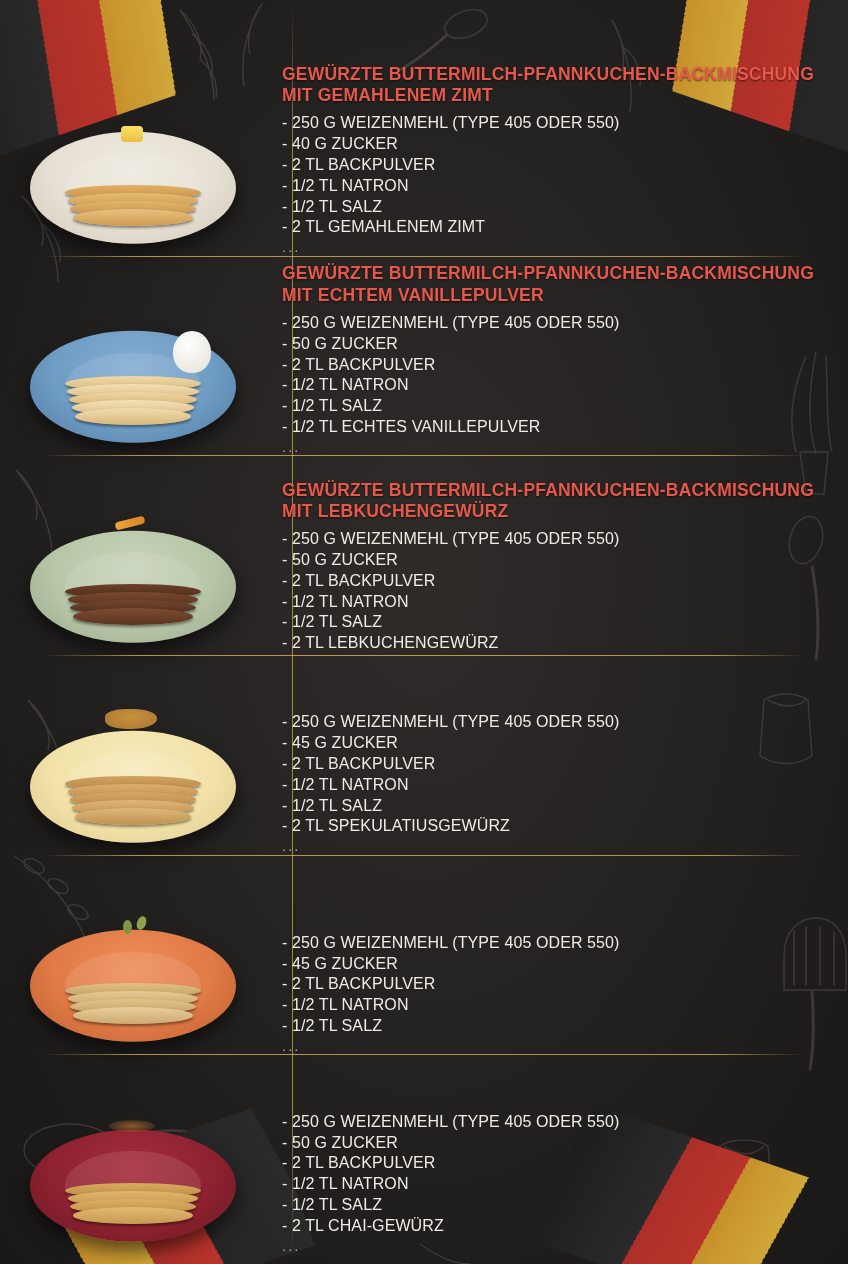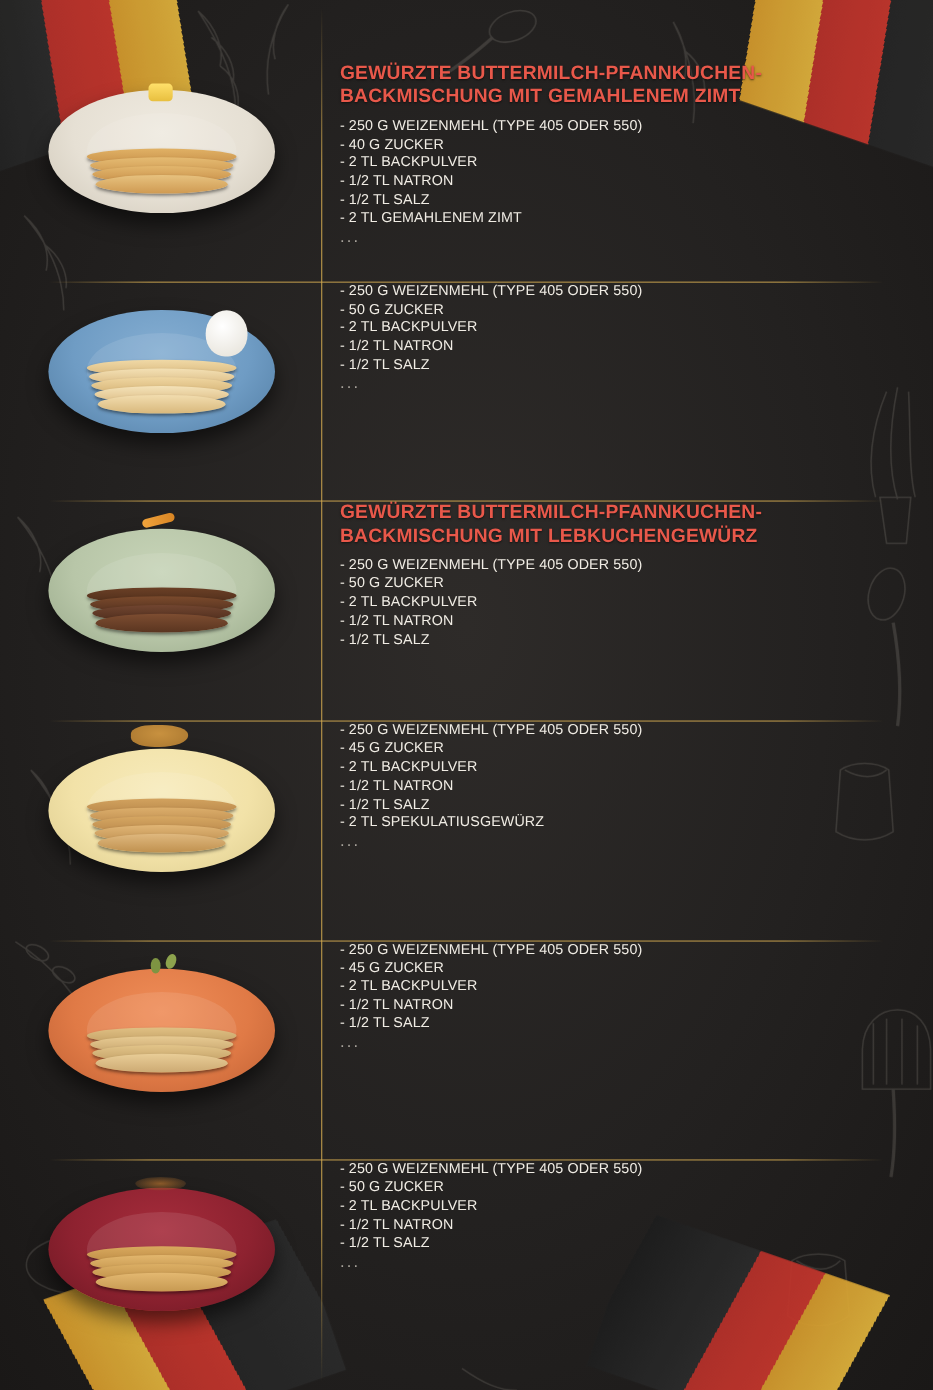--- a/index.html
+++ b/index.html
@@ -68,24 +68,23 @@
     left: 0;
     right: 0;
     bottom: 10px;
     display: flex;
     flex-direction: column;
   }
   .row {
     position: relative;
     flex: 1 1 0;
     display: flex;
-    align-items: flex-start;
-    padding: 0 18px 0 24px;
+    align-items: flex-end;
+    padding: 0 18px 0 10px;
     box-sizing: border-box;
-    gap: 13px;
   }
   .row + .row::before {
     content: "";
     position: absolute;
     top: 0;
     left: 44px;
     right: 44px;
     height: 1px;
     background: linear-gradient(90deg, rgba(196,156,72,0) 0%, rgba(208,168,80,.85) 12%, rgba(208,168,80,.85) 88%, rgba(196,156,72,0) 100%);
   }
@@ -167,21 +166,21 @@
     text-transform: uppercase;
     text-shadow: 0 1px 2px rgba(0,0,0,.6);
   }
   .ing-list {
     list-style: none;
     margin: 0;
     padding: 0;
   }
   .ing-list li {
     color: #f0ece4;
-    font-size: 13px;
+    font-size: 16px;
     line-height: 1.30;
     text-transform: uppercase;
     letter-spacing: .1px;
     white-space: nowrap;
   }
   .more {
     color: #a9a49c;
     font-size: 15px;
     letter-spacing: 2px;
     line-height: 1.1;
@@ -284,26 +283,28 @@
             <div class="cake" style="background:linear-gradient(180deg,#f0d9a6,#d9b87d);width:100%;"></div>
             <div class="cake" style="background:linear-gradient(180deg,#f3e0b4,#dcbc84);width:97%;margin-left:1.5%;"></div>
             <div class="cake" style="background:linear-gradient(180deg,#efd6a0,#d6b478);width:94%;margin-left:3%;"></div>
             <div class="cake" style="background:linear-gradient(180deg,#f4e2b8,#ddbe87);width:90%;margin-left:5%;"></div>
             <div class="cake" style="background:linear-gradient(180deg,#f2ddaf,#d8b87c);width:86%;margin-left:7%;height:17px;"></div>
             <div class="topper" style="width:38px;height:42px;background:radial-gradient(circle at 40% 35%, #ffffff, #e4e0d6);left:108px;top:-52px;border-radius:50% 50% 46% 46%;"></div>
           </div>
         </div>
       </div>
       <div class="text-col">
+        <h2 class="recipe-title">GEWÜRZTE BUTTERMILCH-PFANNKUCHEN-BACKMISCHUNG MIT ECHTEM VANILLEPULVER</h2>
         <ul class="ing-list">
           <li>- 250 G WEIZENMEHL (TYPE 405 ODER 550)</li>
           <li>- 50 G ZUCKER</li>
           <li>- 2 TL BACKPULVER</li>
           <li>- 1/2 TL NATRON</li>
           <li>- 1/2 TL SALZ</li>
+          <li>- 1/2 TL ECHTES VANILLEPULVER</li>
         </ul>
         <div class="more">...</div>
       </div>
     </div>
 
     <div class="row">
       <div class="thumb-wrap">
         <div class="thumb">
           <div class="plate" style="background:radial-gradient(ellipse at 50% 35%, #c7d4b8 0%, #b8c6a8 55%, #97a888 100%);">
             <div class="plate-inner"></div>
@@ -318,20 +319,21 @@
         </div>
       </div>
       <div class="text-col">
         <h2 class="recipe-title">GEWÜRZTE BUTTERMILCH-PFANNKUCHEN-BACKMISCHUNG MIT LEBKUCHENGEWÜRZ</h2>
         <ul class="ing-list">
           <li>- 250 G WEIZENMEHL (TYPE 405 ODER 550)</li>
           <li>- 50 G ZUCKER</li>
           <li>- 2 TL BACKPULVER</li>
           <li>- 1/2 TL NATRON</li>
           <li>- 1/2 TL SALZ</li>
+          <li>- 2 TL LEBKUCHENGEWÜRZ</li>
         </ul>
         <div class="more"></div>
       </div>
     </div>
 
     <div class="row">
       <div class="thumb-wrap">
         <div class="thumb">
           <div class="plate" style="background:radial-gradient(ellipse at 50% 35%, #f7ebbc 0%, #f2e2a8 55%, #dccb8d 100%);">
             <div class="plate-inner"></div>
@@ -402,19 +404,20 @@
           </div>
         </div>
       </div>
       <div class="text-col">
         <ul class="ing-list">
           <li>- 250 G WEIZENMEHL (TYPE 405 ODER 550)</li>
           <li>- 50 G ZUCKER</li>
           <li>- 2 TL BACKPULVER</li>
           <li>- 1/2 TL NATRON</li>
           <li>- 1/2 TL SALZ</li>
+          <li>- 2 TL CHAI-GEWÜRZ</li>
         </ul>
         <div class="more">...</div>
       </div>
     </div>
 
   </div>
 </div>
 
 </body></html>

